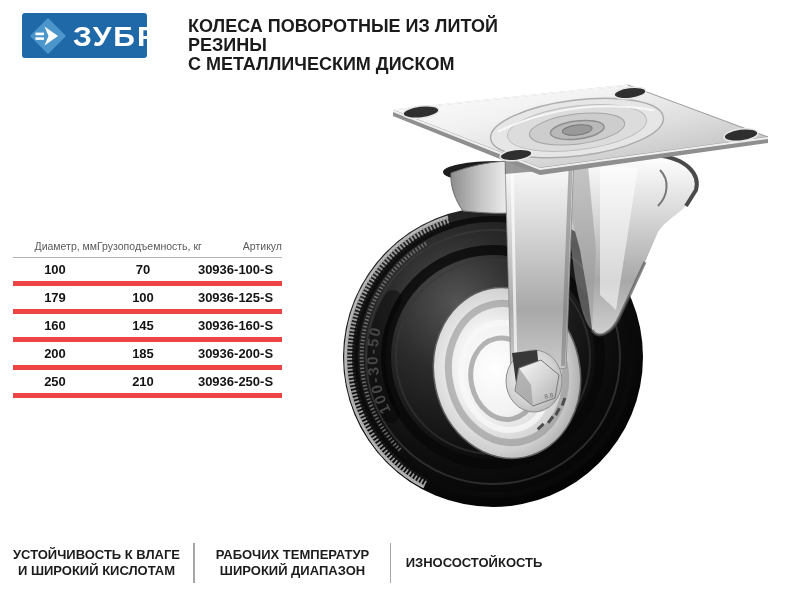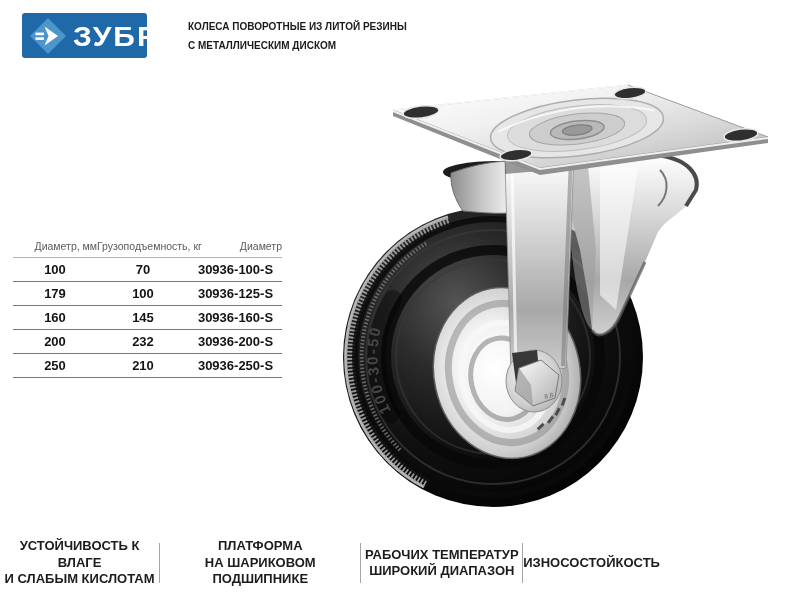--- a/index.html
+++ b/index.html
@@ -13,35 +13,35 @@
     background:#1f69a9;border-radius:3px;display:flex;align-items:center;
   }
   .logo-diamond{margin-left:7px;flex:0 0 auto;display:block;}
   .logo-text{
     color:#ffffff;font-weight:bold;font-size:30px;letter-spacing:2px;
     margin-left:6px;line-height:1;transform:scaleY(.95);
   }
   
   .title{
     position:absolute;left:188px;top:17px;width:330px;
-    font-size:10px;font-weight:bold;line-height:19px;color:#1b1b1b;
+    font-size:18px;font-weight:bold;line-height:19px;color:#1b1b1b;
   }
   
   .spec-table{
     position:absolute;left:13px;top:238px;width:269px;
     border-collapse:collapse;table-layout:fixed;
   }
   .spec-table col.c1{width:84px}.spec-table col.c2{width:92px}.spec-table col.c3{width:93px}
   .spec-table th{
     font-size:10.5px;font-weight:normal;color:#5a5a5a;text-align:right;
     padding:2px 0 5px 0;border-bottom:1px solid #b3b3b3;white-space:nowrap;
   }
   .spec-table td{
     font-size:13px;font-weight:bold;color:#141414;text-align:center;
-    padding:0;height:23px;border-bottom:1px solid #ef4444;white-space:nowrap;
+    padding:0;height:23px;border-bottom:5px solid #ef4444;white-space:nowrap;
   }
   
   .caster{position:absolute;left:325px;top:72px;}
   
   .features{
     position:absolute;left:0;top:540px;width:660px;height:46px;
     display:flex;align-items:center;
   }
   .feature{
     display:flex;flex-direction:column;justify-content:center;align-items:center;
@@ -72,42 +72,42 @@
 <table class="spec-table">
   <colgroup>
       <col class="c1">
       <col class="c2">
       <col class="c3">
     </colgroup>
   <thead>
     <tr>
       <th>Диаметр, мм</th>
       <th>Грузоподъемность, кг</th>
-      <th>Диаметр</th>
+      <th>Артикул</th>
     </tr>
   </thead>
   <tbody>
       <tr>
         <td>100</td>
         <td>70</td>
         <td>30936-100-S</td>
       </tr>
       <tr>
         <td>179</td>
         <td>100</td>
         <td>30936-125-S</td>
       </tr>
       <tr>
         <td>160</td>
         <td>145</td>
         <td>30936-160-S</td>
       </tr>
       <tr>
         <td>200</td>
-        <td>232</td>
+        <td>185</td>
         <td>30936-200-S</td>
       </tr>
       <tr>
         <td>250</td>
         <td>210</td>
         <td>30936-250-S</td>
       </tr>
     </tbody>
 </table>
 
@@ -244,27 +244,23 @@
       <g transform="rotate(-7 516 155)">
           <ellipse cx="516" cy="155" rx="16" ry="5.5" fill="#2f2f2f" stroke="#e8e8e8" stroke-width="1.5"></ellipse>
         </g>
     </g>
   </g>
 </svg>
 
 <div class="features">
     <div class="feature f0">
       <div>УСТОЙЧИВОСТЬ К ВЛАГЕ</div>
-      <div>И СЛАБЫМ КИСЛОТАМ</div>
+      <div>И ШИРОКИЙ КИСЛОТАМ</div>
     </div>
     <div class="feature-divider"></div>
-    <div class="feature f1">
-      <div>ПЛАТФОРМА</div>
-      <div>НА ШАРИКОВОМ ПОДШИПНИКЕ</div>
-    </div>
     <div class="feature-divider"></div>
     <div class="feature f2">
       <div>РАБОЧИХ ТЕМПЕРАТУР</div>
       <div>ШИРОКИЙ ДИАПАЗОН</div>
     </div>
     <div class="feature-divider"></div>
     <div class="feature f3">
       <div>ИЗНОСОСТОЙКОСТЬ</div>
     </div>
   </div>

